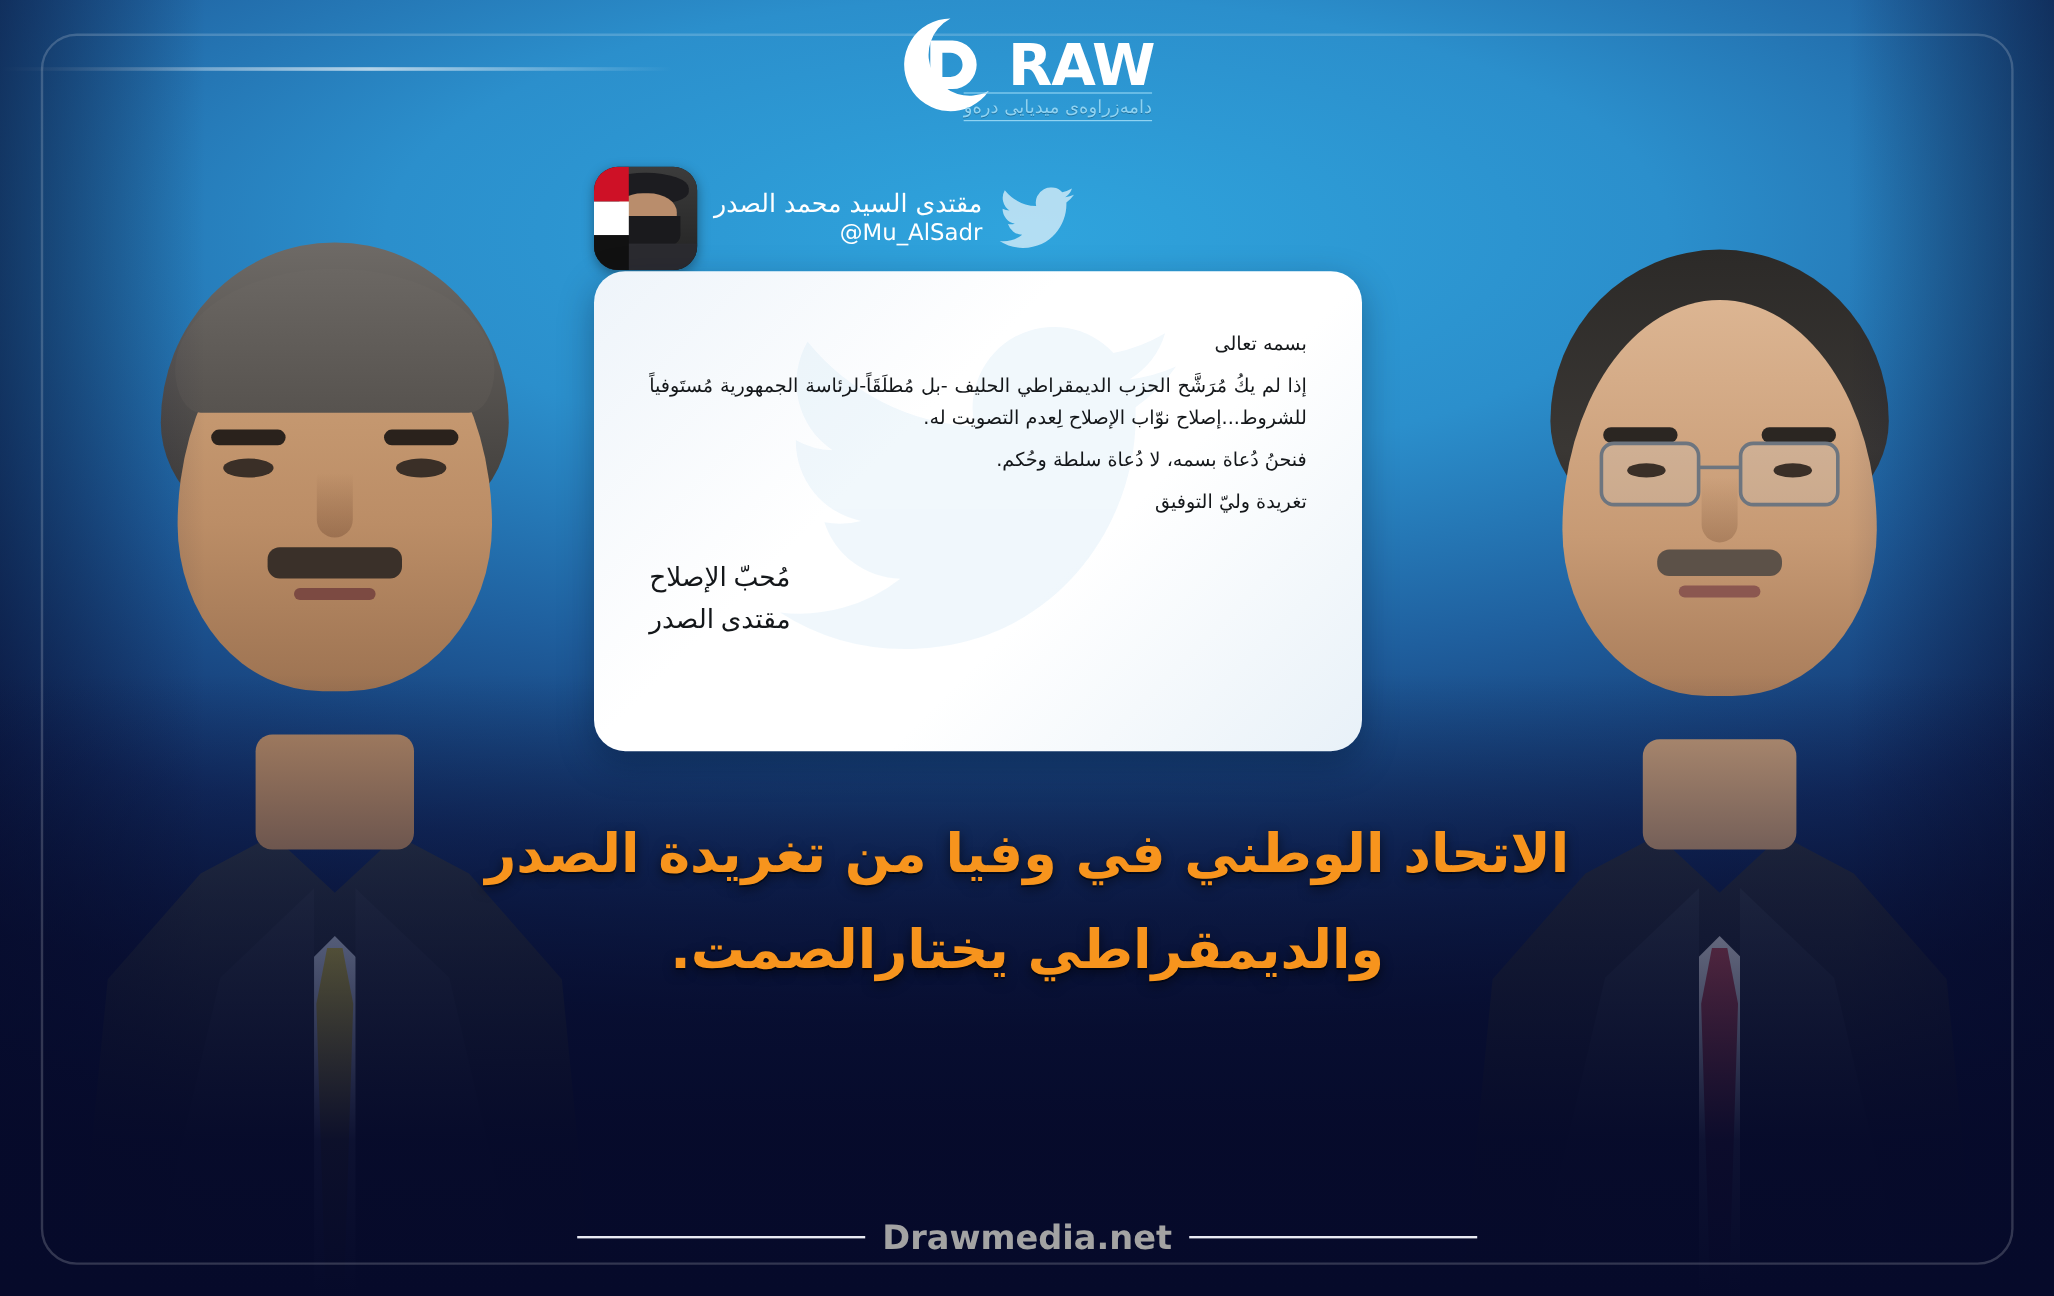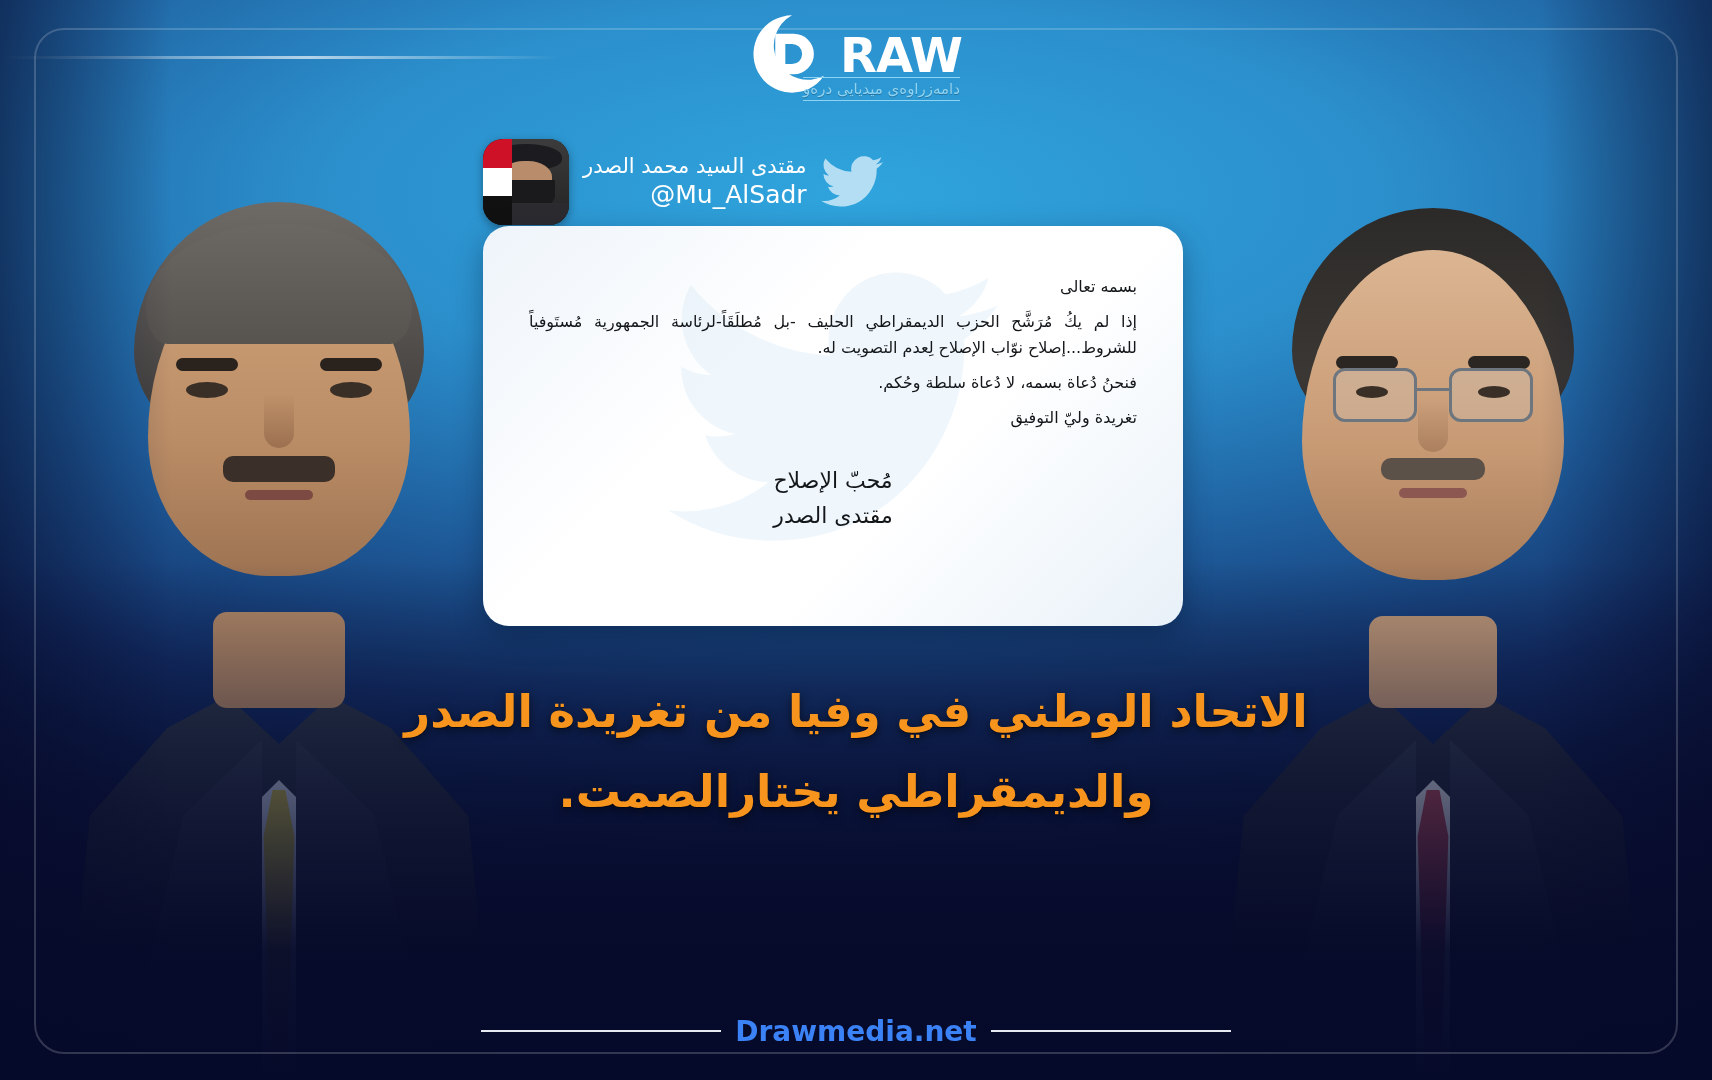--- a/index.html
+++ b/index.html
@@ -118,30 +118,30 @@
   .mustache{position:absolute;left:50%;transform:translateX(-50%);width:112px;height:26px;border-radius:10px;background:#3a3029;}
   .glasses{position:absolute;left:50%;transform:translateX(-50%);width:200px;height:56px;}
   .glasses .lens{
     position:absolute;top:0;width:84px;height:54px;border:3px solid #6d757f;border-radius:12px;
     background:rgba(210,225,240,.18);
   }
   .glasses .lens.l{left:0;} .glasses .lens.r{right:0;}
   .glasses .bridge{position:absolute;left:50%;top:20px;transform:translateX(-50%);width:34px;height:3px;background:#6d757f;}
 
   
-  .tweet-wrap{position:absolute;left:483px;top:140px;width:700px;z-index:6;}
+  .tweet-wrap{position:absolute;left:495px;top:140px;width:640px;z-index:6;}
   .tweet-head{
     display:flex;align-items:center;justify-content:flex-end;gap:14px;
     padding:0 8px 0 0;height:84px;
   }
   .tw-bird{width:62px;height:52px;opacity:.92;margin-right:auto;}
   .tw-bird svg{display:block;width:62px;height:52px;}
   .tw-names{text-align:right;line-height:1.22;}
   .tw-name{color:#ffffff;font-size:21px;font-weight:400;}
-  .tw-handle{color:#ffffff;font-size:25px;direction:ltr;display:block;}
+  .tw-handle{color:#ffffff;font-size:19px;direction:ltr;display:block;}
   .tw-avatar{
     width:86px;height:86px;border-radius:20px;overflow:hidden;position:relative;
     flex:0 0 86px;box-shadow:0 3px 10px rgba(0,0,0,.35);
     background:#1b1b1b;
   }
   .av-flag{position:absolute;left:0;top:0;width:34%;height:100%;}
   .av-flag i{display:block;height:33.34%;}
   .av-flag i:nth-child(1){background:#ce1126;}
   .av-flag i:nth-child(2){background:#ffffff;}
   .av-flag i:nth-child(3){background:#111111;}
@@ -162,21 +162,21 @@
     min-height:400px;
   }
   .card-bird{
     position:absolute;left:50%;top:46%;transform:translate(-50%,-50%);
     width:330px;height:280px;opacity:.30;pointer-events:none;
   }
   .card-bird svg{width:330px;height:280px;display:block;}
   .tw-body{position:relative;z-index:2;direction:rtl;text-align:right;color:#14171a;}
   .tw-body p{margin:0 0 9px 0;font-size:16px;line-height:1.62;}
   .tw-body p.just{text-align:justify;text-align-last:right;}
-  .tw-sign{margin-top:34px;text-align:center;}
+  .tw-sign{margin-top:34px;text-align:left;font-family:Liberation Serif, serif;}
   .tw-sign p{margin:0 0 4px 0;font-size:22px;line-height:1.45;color:#14171a;}
 
   
   .headline{
     position:absolute;left:60px;right:60px;top:672px;z-index:8;
     text-align:center;direction:rtl;
     color:#f7941d;
     font-weight:800;
     font-size:45px;
     line-height:1.78;
@@ -185,21 +185,21 @@
   }
 
   
   .footer{
     position:absolute;left:0;right:0;bottom:26px;height:46px;
     display:flex;align-items:center;justify-content:center;gap:0;
     z-index:8;direction:ltr;
   }
   .footer .rule{width:240px;height:2px;background:#e8eaf2;}
   .footer .site{
-    color:#3b82f6;font-size:28px;font-weight:700;padding:0 14px;white-space:nowrap;
+    color:#a3a3a3;font-size:28px;font-weight:700;padding:0 14px;white-space:nowrap;
   }
 </style>
 </head>
 <body>
 
 <div class="stage">
 
   <div class="bg-dark"></div>
   <div class="bg-sheen"></div>
 

